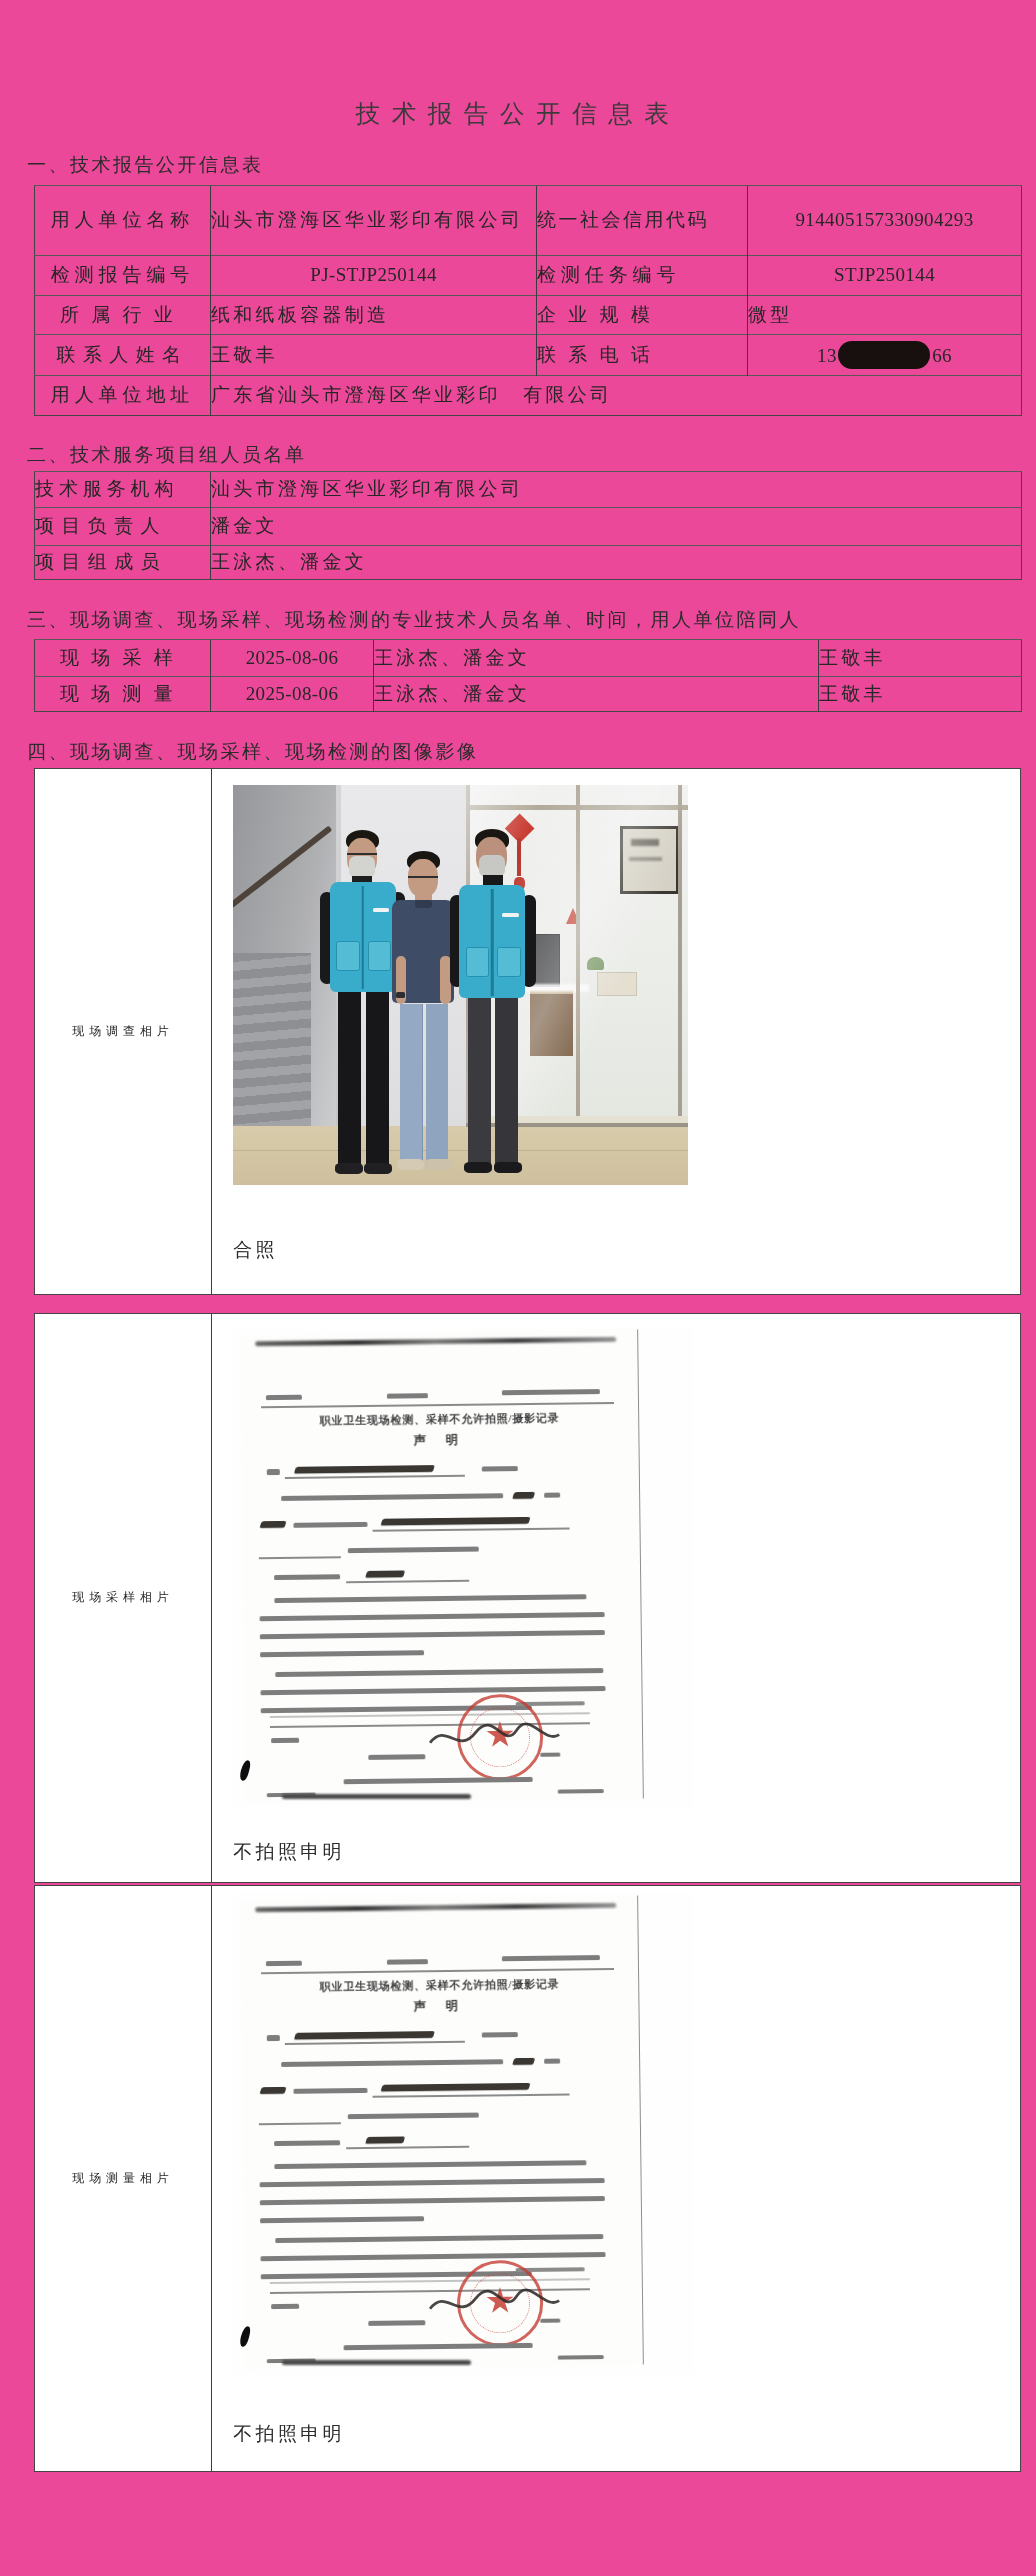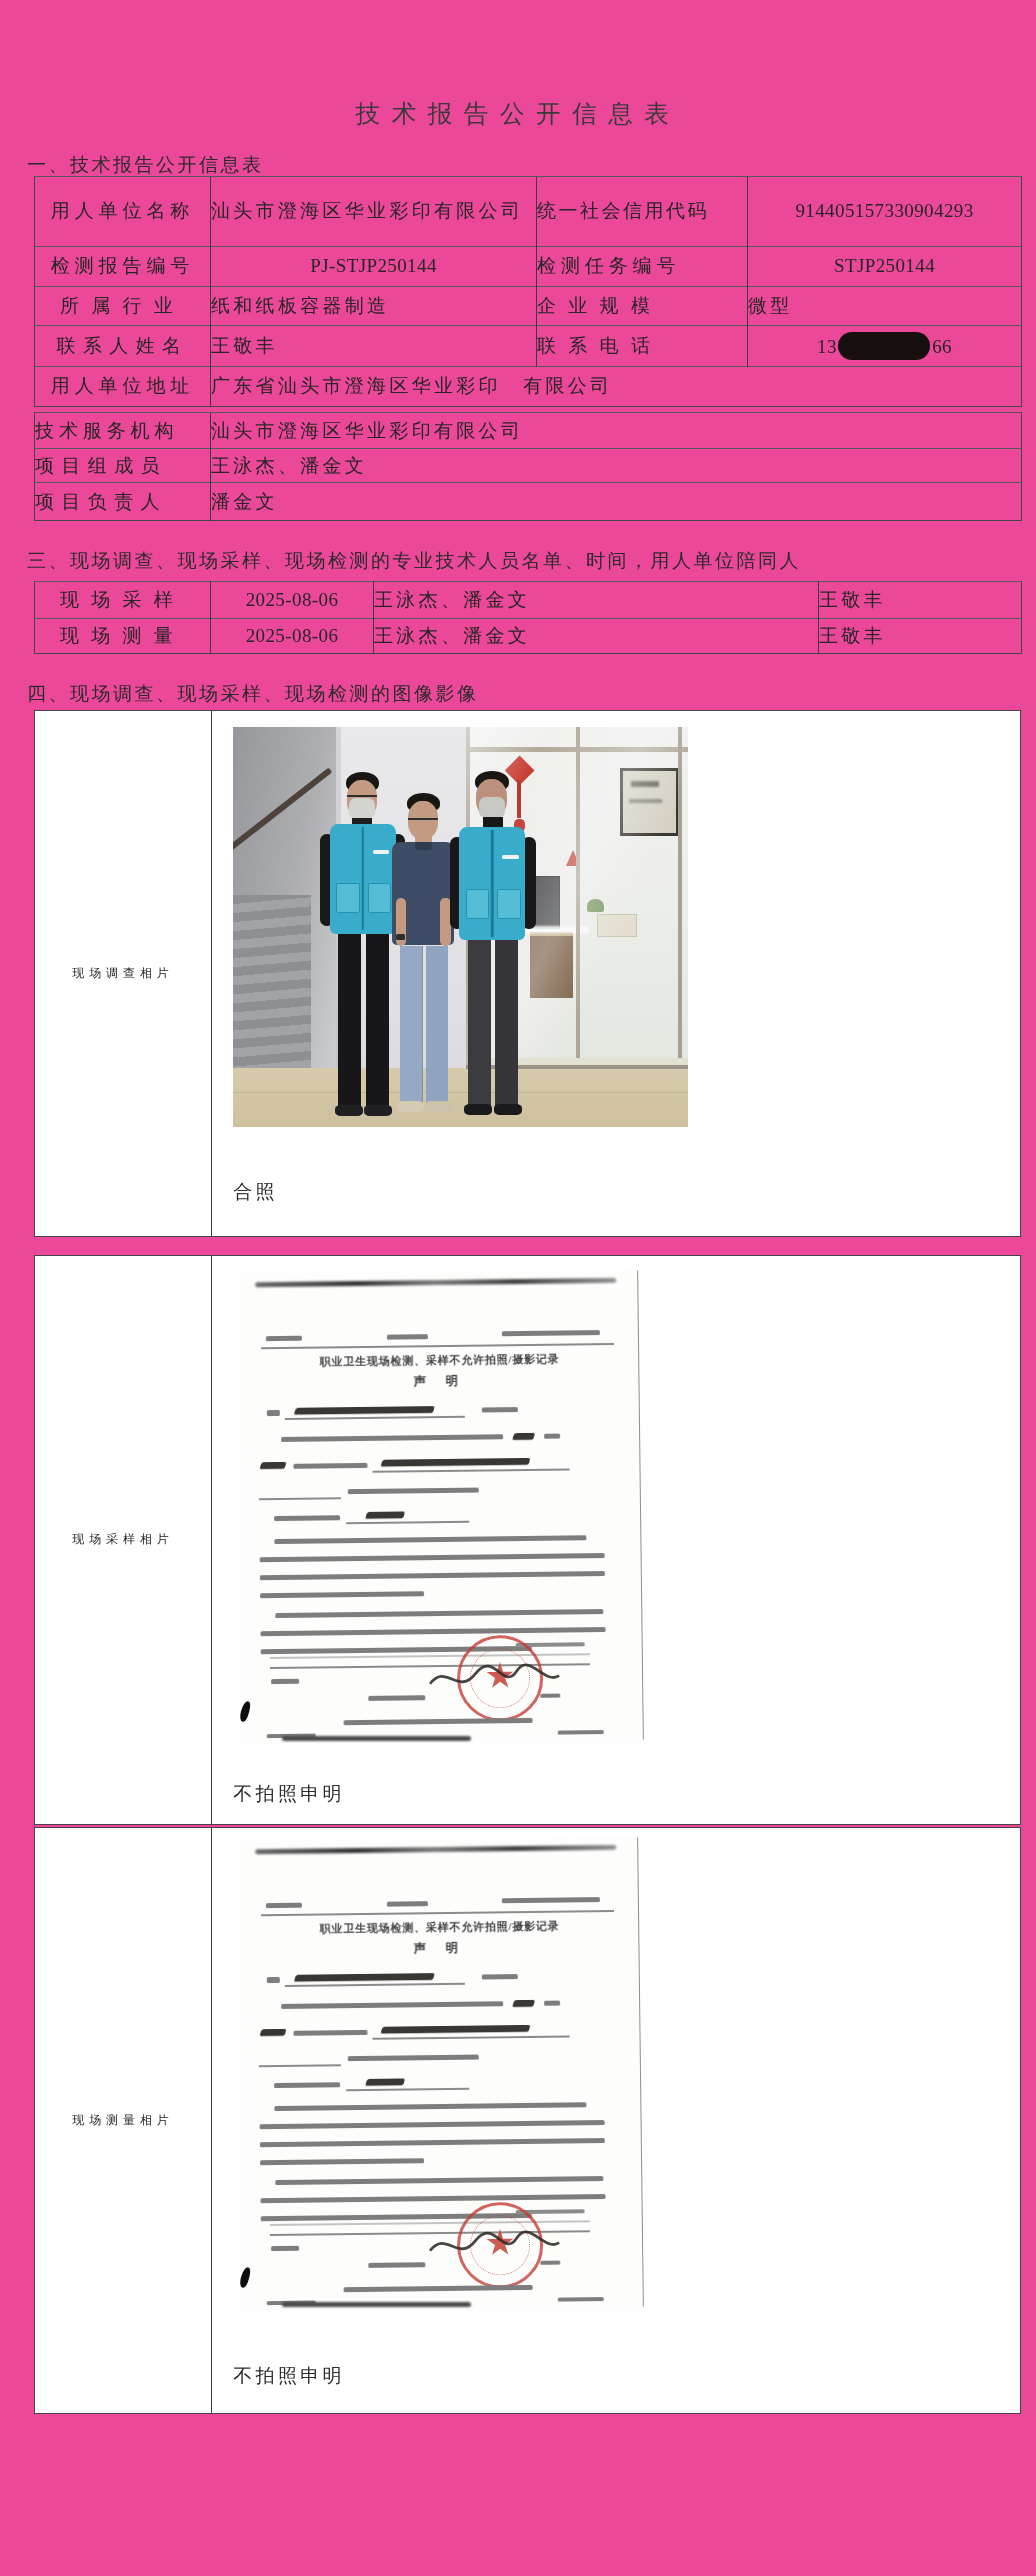--- a/index.html
+++ b/index.html
@@ -44,21 +44,21 @@
   table.grid{border:1.6px solid #454545;}
   table.grid td{
     border-left:0.8px solid #3c3c3c;
     border-top:1.6px solid #575757;
     vertical-align:middle;
     font-size:19px;
     padding:0;
     overflow:hidden;
   }
   table.grid tr td:first-child{border-left:none;}
-  .t1{}
+  .t1{margin-top:9px;}
   .t2{margin-top:5.7px;}
   .t3{margin-top:9px;}
 
   .lab-c{text-align:center;}
   .lab-l{text-align:left;padding-left:11.5px;}
   .val{text-align:left;padding-left:13px;letter-spacing:3.3px;}
   .val-ascii{text-align:center;padding-left:13px;letter-spacing:0.4px;font-size:19.7px;}
   .cell-c{text-align:center;}
   .redact-pill{
     display:inline-block;
@@ -230,38 +230,39 @@
         <span>13</span><span class="redact-pill"></span><span>66</span>
       </td>
     </tr>
     <tr style="height:40px">
       <td class="lab-c"><span class="cn" style="letter-spacing: 4.9px;">用人单位地址</span></td>
       <td class="val" colspan="3">广东省汕头市澄海区华业彩印　有限公司</td>
     </tr>
   </tbody>
     </table>
 
+  <h2 class="sec-heading h2">二、技术服务项目组人员名单</h2>
 
   <table class="grid t2">
     <colgroup>
         <col style="width:176px">
         <col style="width:811px">
       </colgroup>
     <tbody>
         <tr style="height:36px">
       <td class="lab-l"><span class="cn" style="letter-spacing: 4.9px;">技术服务机构</span></td>
       <td class="val">汕头市澄海区华业彩印有限公司</td>
     </tr>
+    <tr style="height:38px">
+      <td class="lab-l"><span class="cn" style="letter-spacing: 7.4px;">项目负责人</span></td>
+      <td class="val">潘金文</td>
+    </tr>
     <tr style="height:34px">
       <td class="lab-l"><span class="cn" style="letter-spacing: 7.4px;">项目组成员</span></td>
       <td class="val">王泳杰、潘金文</td>
-    </tr>
-    <tr style="height:38px">
-      <td class="lab-l"><span class="cn" style="letter-spacing: 7.4px;">项目负责人</span></td>
-      <td class="val">潘金文</td>
     </tr>
   </tbody>
     </table>
 
   <h2 class="sec-heading h3">三、现场调查、现场采样、现场检测的专业技术人员名单、时间，用人单位陪同人</h2>
 
   <table class="grid t3">
     <colgroup>
         <col style="width:176px">
         <col style="width:163px">

